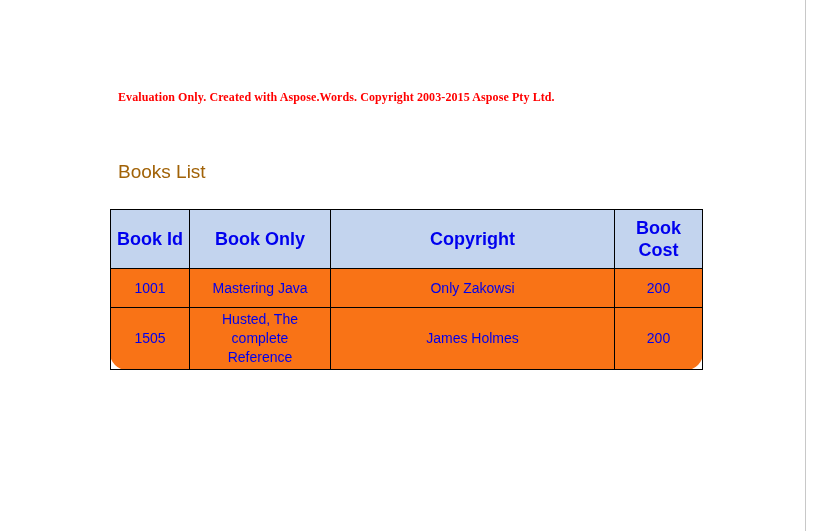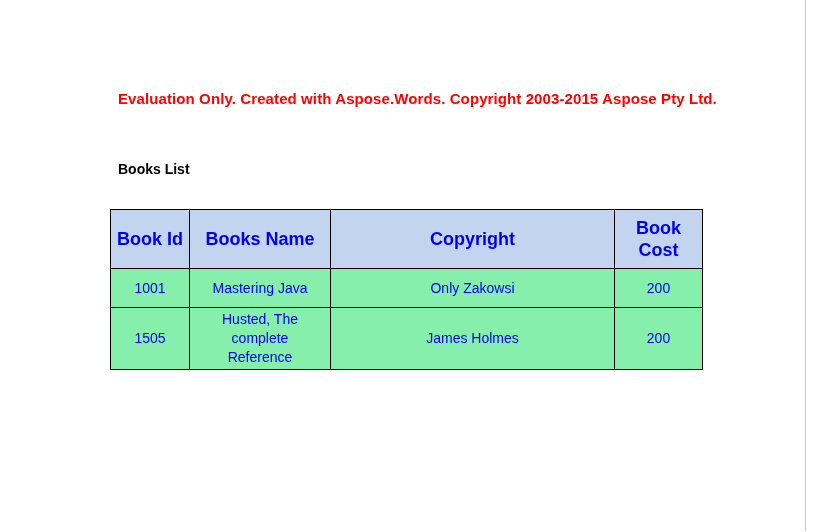--- a/index.html
+++ b/index.html
@@ -33,47 +33,48 @@
     top: 0;
     width: 806px;
     height: 531px;
     box-sizing: border-box;
   }
 
   .eval-notice {
     position: absolute;
     left: 118px;
     top: 90px;
-    font-family: Liberation Sans, sans-serif;
+    font-family: Liberation Serif, serif;
     font-weight: bold;
-    font-size: 15px;
+    font-size: 12px;
     color: #ff0000;
     white-space: nowrap;
     letter-spacing: 0.1px;
   }
 
   .page-title {
     position: absolute;
     left: 118px;
     top: 161px;
     font-family: "Liberation Sans", sans-serif;
-    font-size: 14px;
-    font-weight: bold;
-    color: #000000;
+    font-size: 19px;
+    font-weight: normal;
+    color: #a16207;
     white-space: nowrap;
   }
 
   .books-table {
     position: absolute;
     left: 110px;
     top: 209px;
     width: 592px;
     border-collapse: collapse;
     table-layout: fixed;
-    background: #86efac;
+    background: #f97316;
+    border-radius: 17px;
   }
 
   .books-table th,
   .books-table td {
     border: 1px solid #000000;
     text-align: center;
     vertical-align: middle;
     color: #0000ee;
     padding: 2px 4px;
   }
@@ -119,21 +120,21 @@
   <table class="books-table">
     <colgroup>
       <col class="col-id">
       <col class="col-name">
       <col class="col-author">
       <col class="col-cost">
     </colgroup>
     <thead>
       <tr>
         <th class="cell-multiline">Book Id</th>
-        <th class="cell-multiline">Books Name</th>
+        <th class="cell-multiline">Book Only</th>
         <th class="cell-multiline">Copyright</th>
         <th class="cell-multiline">Book Cost</th>
       </tr>
     </thead>
     <tbody>
       <tr class="row-1">
         <td>1001</td>
         <td class="cell-multiline">Mastering Java</td>
         <td class="cell-multiline">Only Zakowsi</td>
         <td>200</td>

